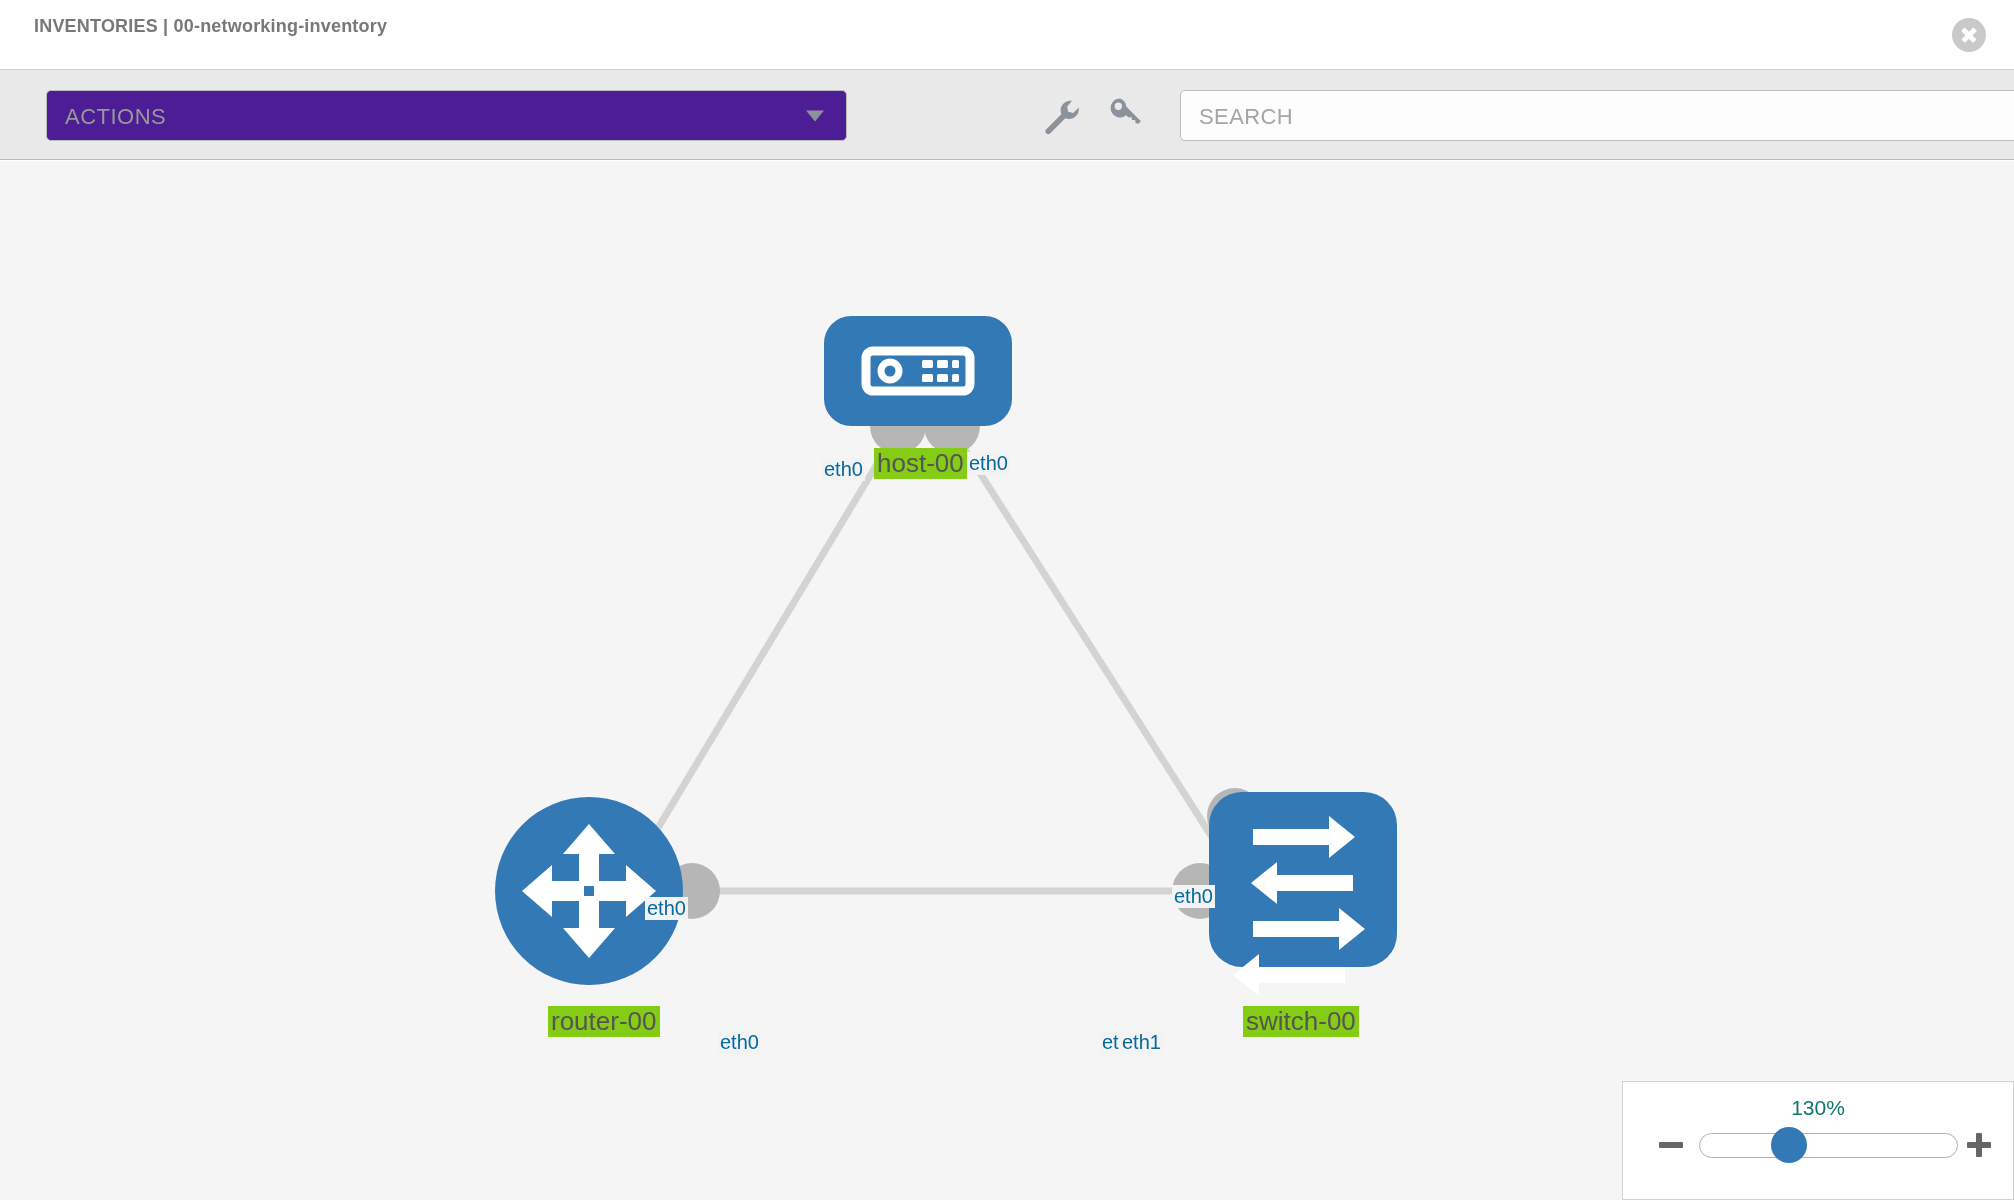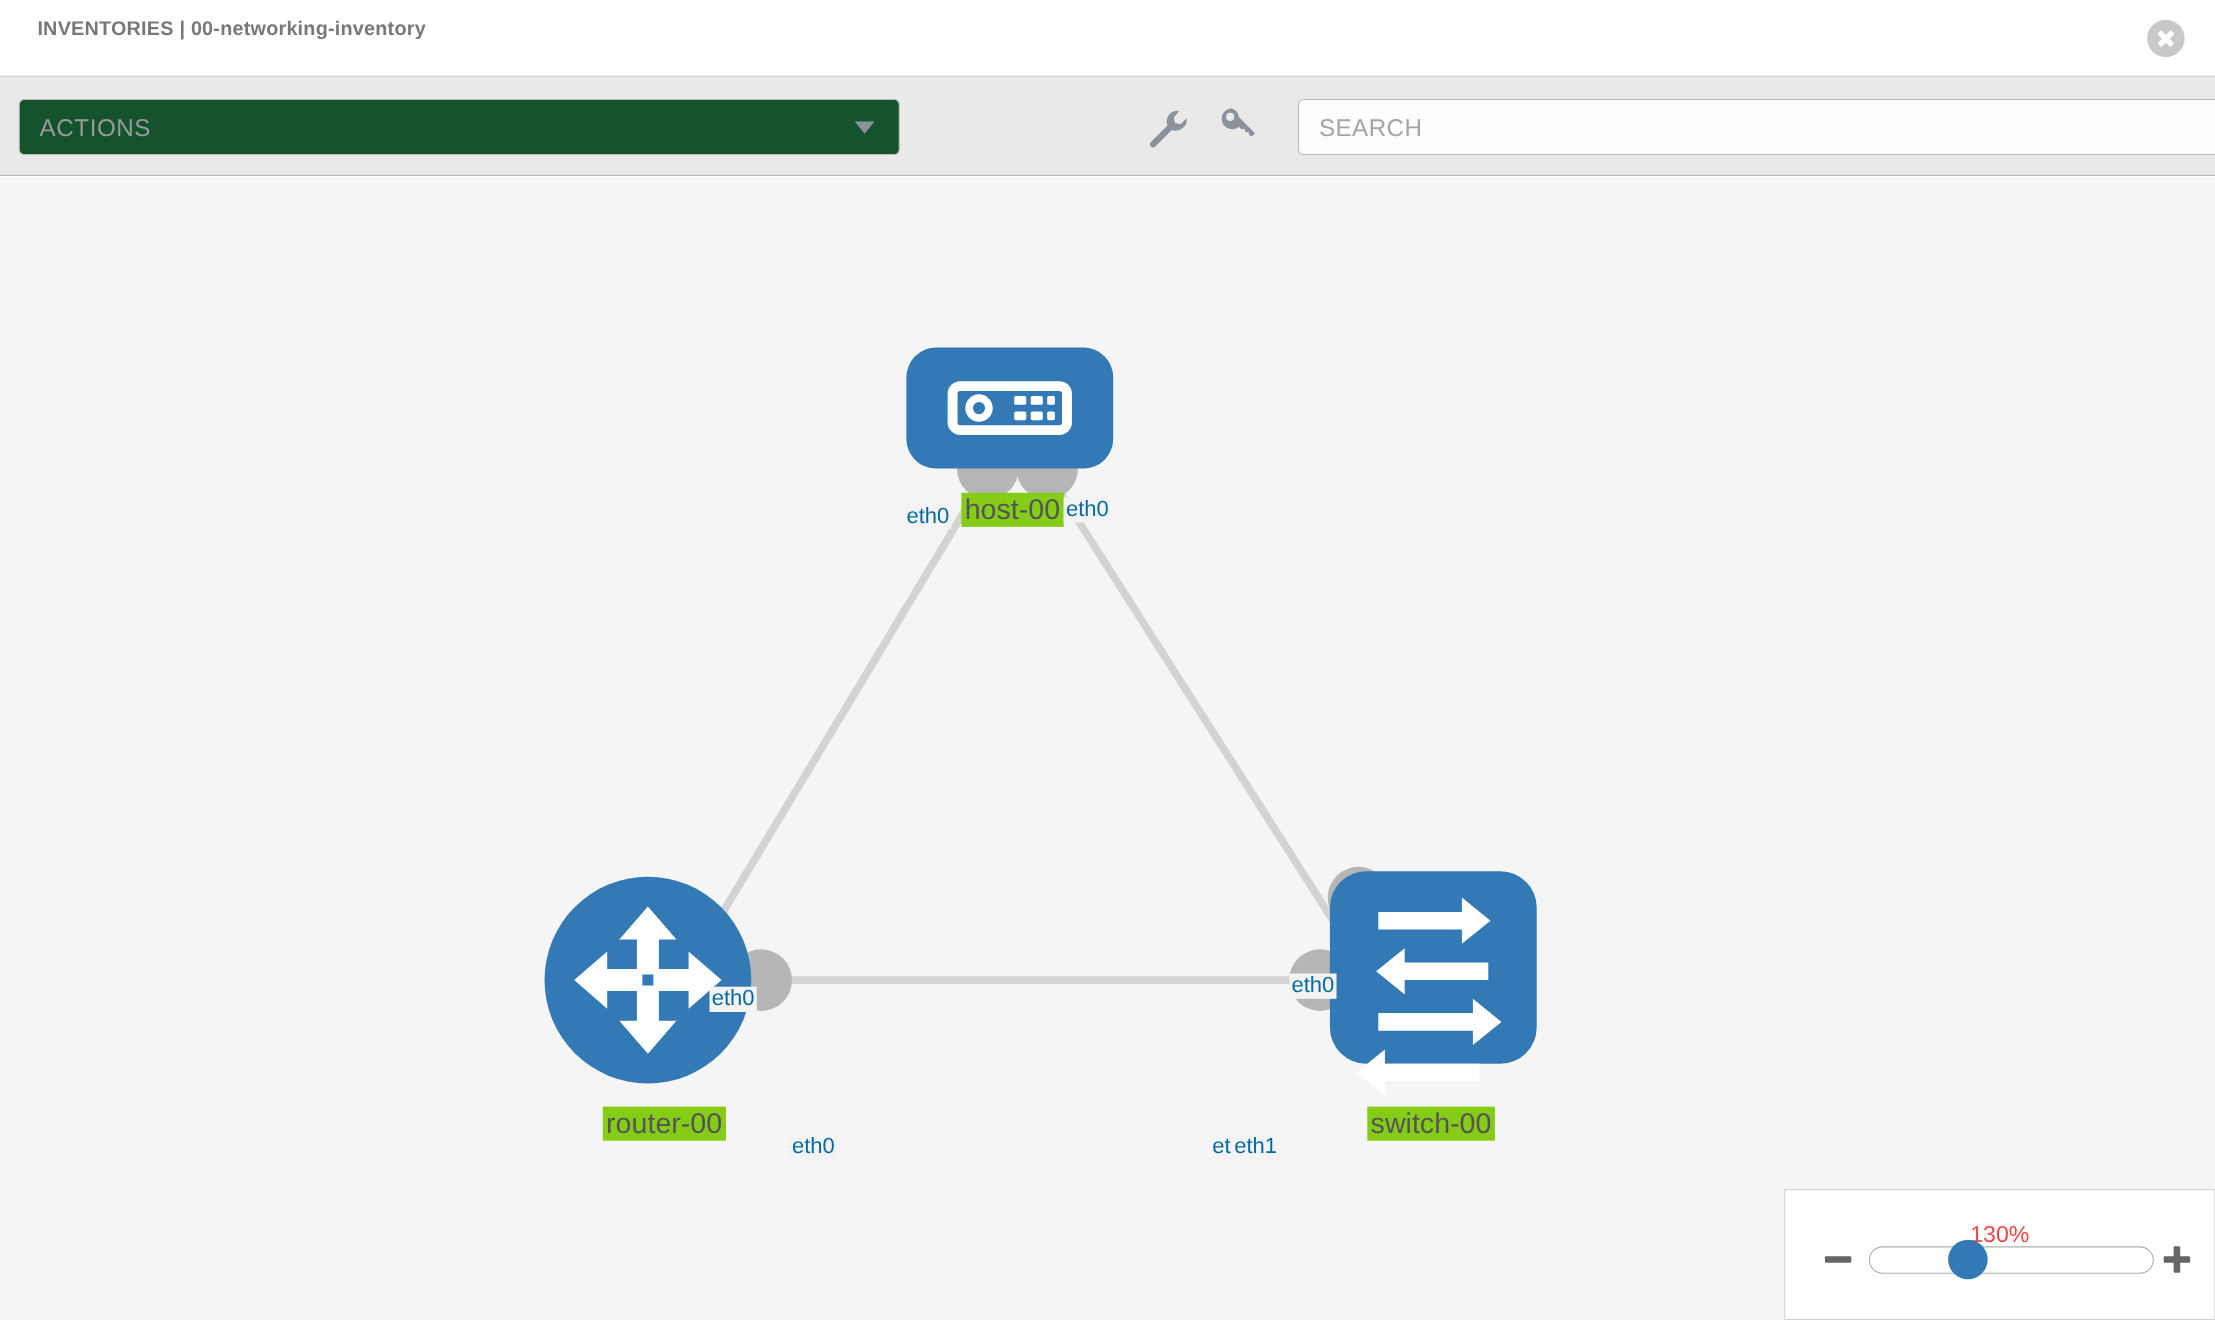--- a/index.html
+++ b/index.html
@@ -50,23 +50,23 @@
   
   .toolbar {
     position: absolute;
     left: 0; top: 70px;
     width: 2014px; height: 90px;
     background: #e9e9e9;
     border-bottom: 1px solid #b9b9b9;
   }
   .actions-select {
     position: absolute;
-    left: 17px; top: 20px;
+    left: 46px; top: 20px;
     width: 801px; height: 51px;
-    background: #14532d;
+    background: #4c1d95;
     border: 1px solid #bdbdbd;
     border-radius: 5px;
     cursor: pointer;
   }
   .actions-label {
     position: absolute;
     left: 18px; top: 13px;
     font-size: 22px;
     color: #999999;
     letter-spacing: 0.5px;
@@ -149,22 +149,21 @@
     width: 392px; height: 119px;
     background: #ffffff;
     border: 1px solid #d2d2d2;
   }
   .zoom-value {
     position: absolute;
     left: 0; right: 0;
     top: 14px;
     text-align: center;
     font-size: 21px;
-    color: #ef4444;
-    margin-top: 15px;
+    color: #0f766e;
   }
   .zoom-minus, .zoom-plus {
     position: absolute;
     top: 48px;
     width: 30px; height: 30px;
     cursor: pointer;
   }
   .zoom-minus { left: 33px; }
   .zoom-plus  { left: 341px; }
   .zoom-minus .h, .zoom-plus .h, .zoom-plus .v {

